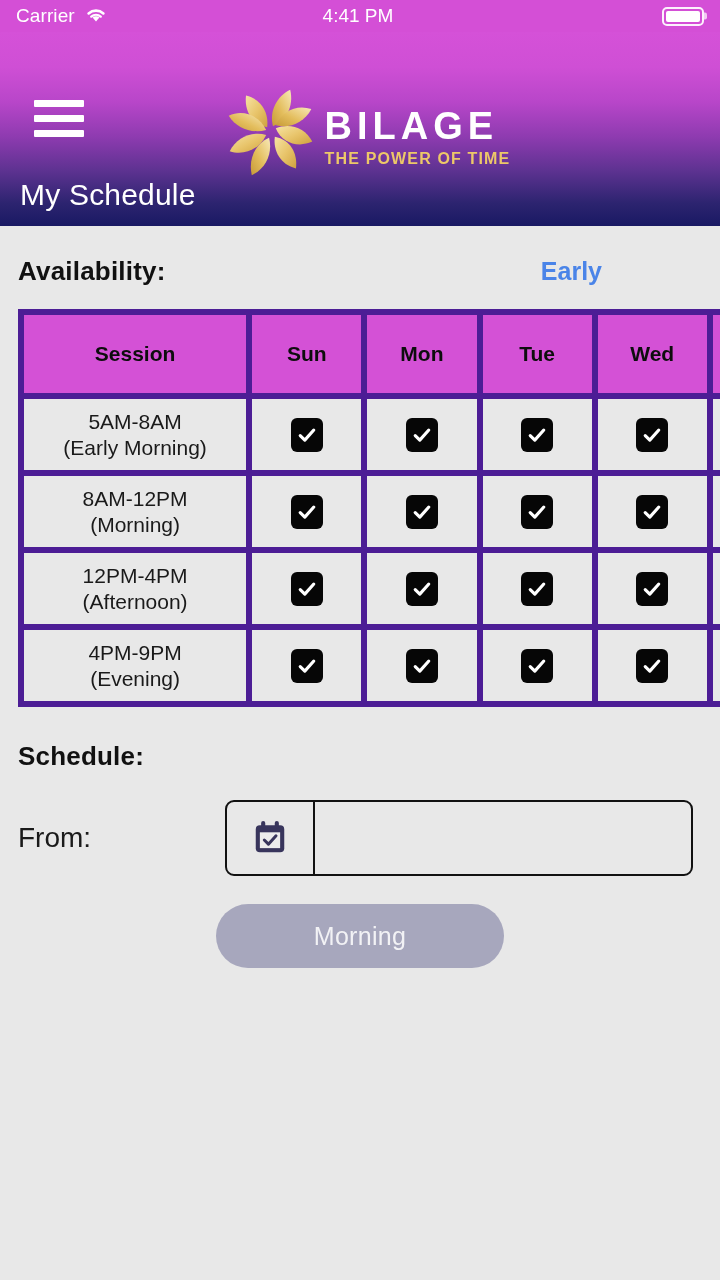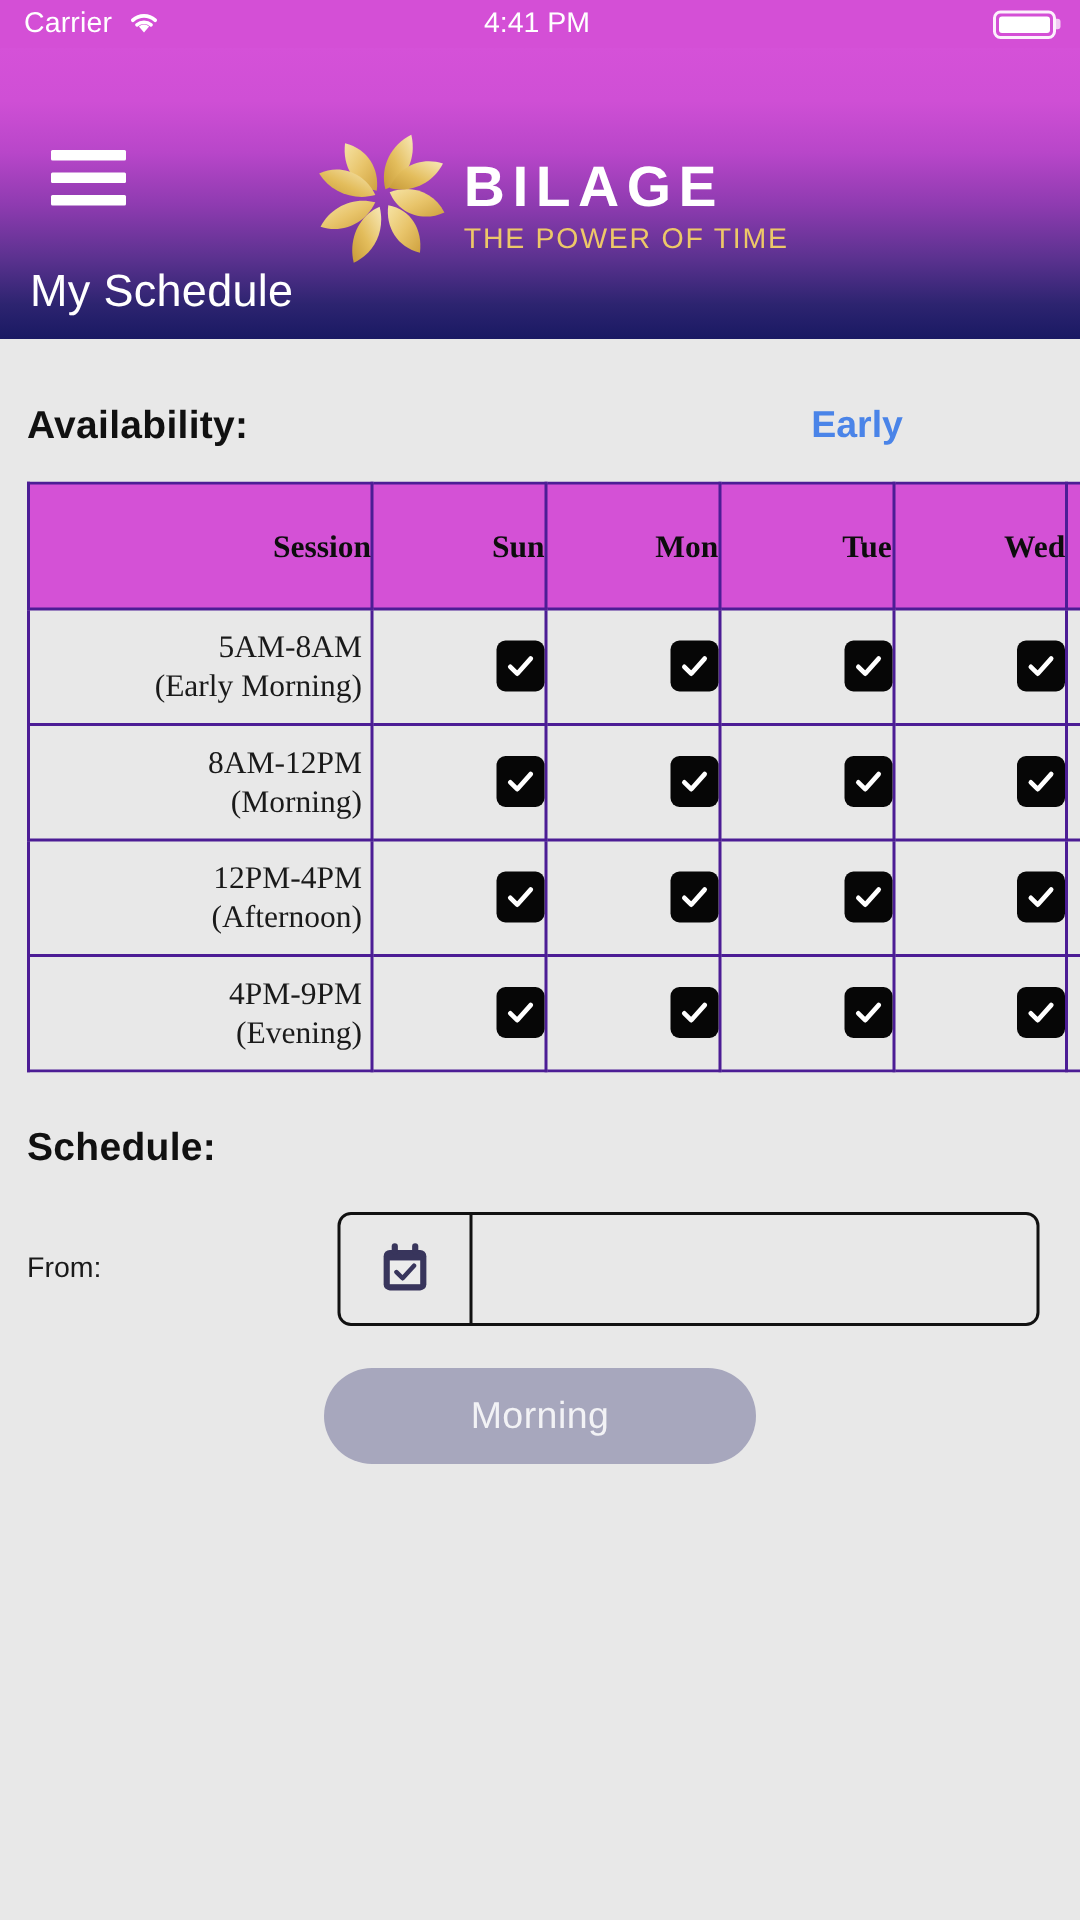--- a/index.html
+++ b/index.html
@@ -125,42 +125,42 @@
   }
   .brand-name {
     color: #ffffff;
     font-size: 38px;
     font-weight: bold;
     letter-spacing: 5px;
     line-height: 1;
   }
   .brand-tagline {
     color: #edc868;
-    font-size: 19px;
-    font-weight: normal;
+    font-size: 16px;
+    font-weight: bold;
     letter-spacing: 1.15px;
     line-height: 1;
     margin-top: 6px;
   }
 
   .screen-title {
     position: absolute;
     left: 20px;
     bottom: 14px;
     color: #ffffff;
     font-size: 30px;
     font-weight: 400;
     letter-spacing: 0.2px;
   }
 
   
   .content {
     background: #e8e8e8;
     height: calc(1280px - 32px - 194px);
-    padding: 16px 18px;
+    padding: 4px 18px;
     position: relative;
   }
 
   .section-head {
     display: flex;
     align-items: center;
     justify-content: space-between;
     padding-top: 26px;
     padding-right: 100px;
   }
@@ -183,24 +183,23 @@
     width: 703px;
     overflow: hidden;
   }
   .avail-table {
     border-collapse: collapse;
     table-layout: fixed;
     width: 810px;
   }
   .avail-table th,
   .avail-table td {
-    border: 2px solid #4c1d95;
-    text-align: right;
+    border: 6px solid #4c1d95;
+    text-align: center;
     vertical-align: middle;
-    font-family: Liberation Serif, serif;
   }
   .avail-table th {
     background: #d451d6;
     color: #0d0d0d;
     font-size: 21px;
     font-weight: bold;
     height: 84px;
   }
   .avail-table td {
     background: #e8e8e8;
@@ -237,21 +236,21 @@
   }
 
   .date-row {
     display: flex;
     align-items: center;
     margin-top: 28px;
   }
   .date-row.second { margin-top: 22px; }
   .date-label {
     width: 207px;
-    font-size: 19px;
+    font-size: 28px;
     color: #1a1a1a;
   }
   .date-field {
     flex: 1;
     height: 76px;
     max-width: 468px;
     border: 2px solid #111111;
     border-radius: 9px;
     background: #e8e8e8;
     display: flex;

